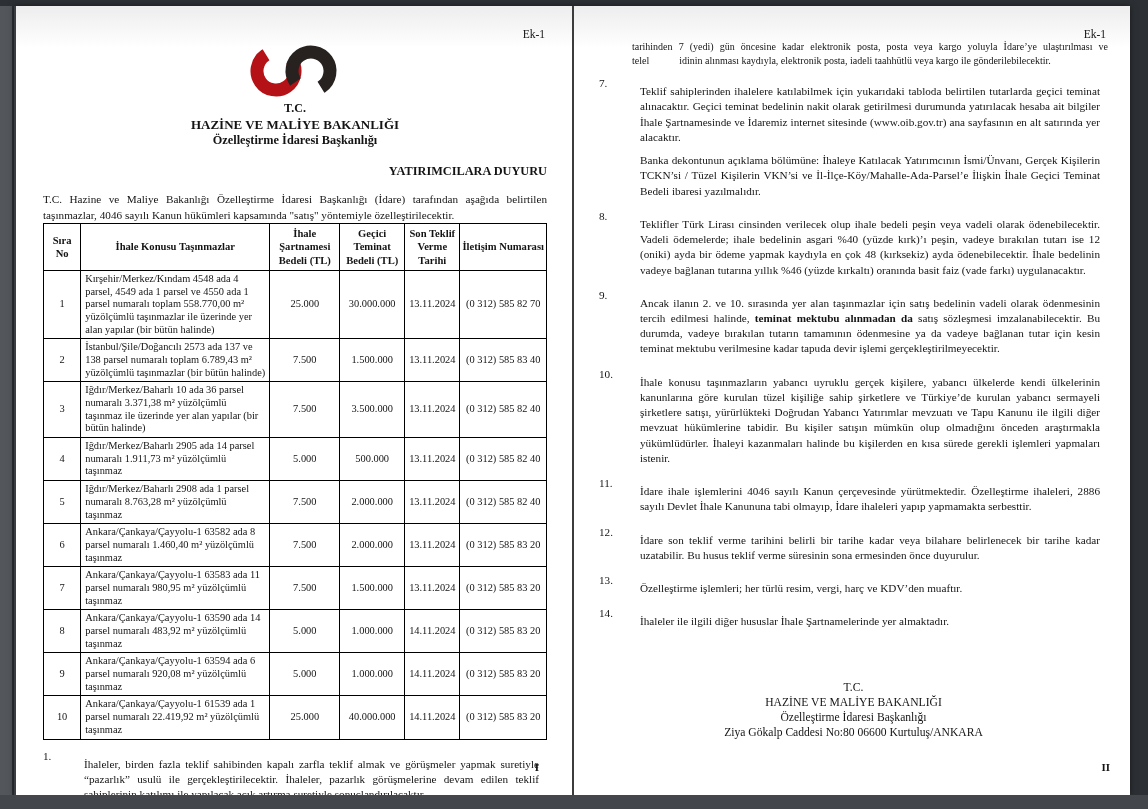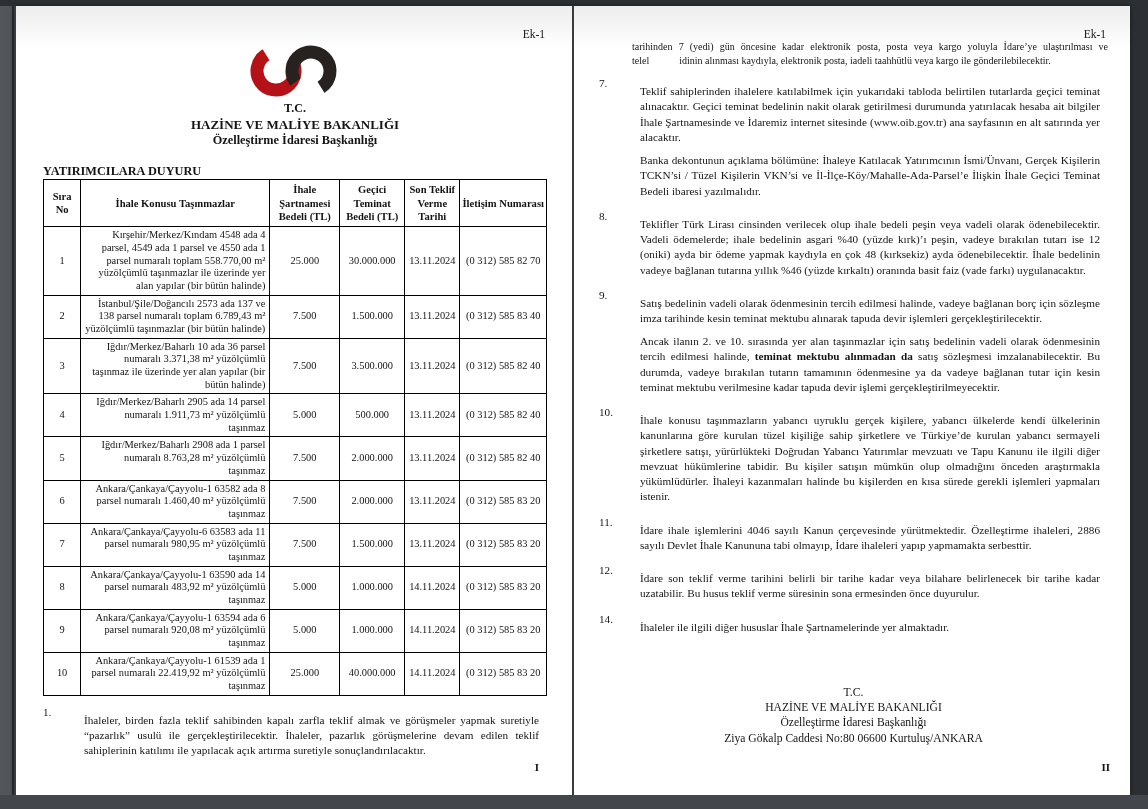--- a/index.html
+++ b/index.html
@@ -11,27 +11,27 @@
   .spread{position:absolute;left:14px;top:6px;width:1116px;height:789px;display:flex;box-shadow:0 0 6px rgba(0,0,0,.5);}
   .page{position:relative;width:558px;height:789px;background:linear-gradient(#ededee,#ffffff 42px);color:#141414;overflow:hidden;box-sizing:border-box;}
   .page-left{padding:22px 25px 0 27px;border-left:2px solid #3a3d41;}
   .page-right{padding:22px 22px 0 25px;border-left:2px solid #3c3c3c;}
   .ek{ text-align:right;font-size:11.5px;padding-right:2px;}
   .logo-wrap{text-align:center;margin-top:2px;height:58px;}
   .hdr{ text-align:center;font-weight:bold;line-height:1.3;}
   .hdr-tc{font-size:12px;margin-top:1px;}
   .hdr-min{font-size:13px;}
   .hdr-adm{font-size:12.3px;}
-  .duyuru{text-align:left;font-weight:bold;font-size:12.3px;margin-top:15px;}
+  .duyuru{text-align:right;font-weight:bold;font-size:12.3px;margin-top:15px;}
   .intro{margin-top:13px;font-size:11.2px;line-height:1.37;text-align:justify;}
   table.ihale{width:100%;border-collapse:collapse;table-layout:fixed;}
   table.ihale th,table.ihale td{border:1px solid #000;font-size:10.4px;line-height:1.22;padding:2px 4px;vertical-align:middle;box-sizing:border-box;}
   table.ihale th{font-weight:bold;text-align:center;font-size:10.6px;line-height:1.25;padding:3px 2px;}
   table.ihale td.center{text-align:center;}
-  table.ihale td.desc{text-align:right;}
+  table.ihale td.desc{text-align:left;}
   .items{margin-top:9px;}
   .item{display:flex;margin-bottom:2px;}
   .item .num{flex:0 0 33px;font-size:11.2px;line-height:1.36;}
   .item .body{flex:1;font-size:11.2px;line-height:1.36;text-align:justify;}
   .para{margin:8px;}
   .cont{margin-left:33px;font-size:10px;line-height:1.36;text-align:justify;}
   .footer-block{margin-top:42px;text-align:center;font-size:11.6px;line-height:1.32;}
   .pagenum{position:absolute;bottom:22px;font-weight:bold;font-size:11px;}
   .pagenum-l{right:33px;}
   .pagenum-r{right:20px;}
@@ -53,20 +53,21 @@
           <circle cx="31" cy="29" r="19" fill="none" id="logo-red" stroke-width="13" pathLength="100" stroke-dasharray="76 24" stroke="#b51217" transform="rotate(-35 31 29)"></circle>
           <circle cx="66" cy="29" r="19" fill="none" id="logo-dark" stroke-width="13" pathLength="100" stroke-dasharray="76 24" stroke="#27221f" transform="rotate(145 66 29)"></circle>
         </svg>
       </div>
 
       <div class="hdr hdr-tc">T.C.</div>
       <div class="hdr hdr-min">HAZİNE VE MALİYE BAKANLIĞI</div>
       <div class="hdr hdr-adm">Özelleştirme İdaresi Başkanlığı</div>
       <div class="duyuru">YATIRIMCILARA DUYURU</div>
 
+      <div class="intro">T.C. Hazine ve Maliye Bakanlığı Özelleştirme İdaresi Başkanlığı (İdare) tarafından aşağıda belirtilen taşınmazlar, 4046 sayılı Kanun hükümleri kapsamında "satış" yöntemiyle özelleştirilecektir.</div>
 
       <table class="ihale">
         <colgroup>
           <col style="width:7.4%">
             <col style="width:37.6%">
             <col style="width:13.9%">
           <col style="width:12.9%">
             <col style="width:11.0%">
             <col style="width:17.2%">
         </colgroup>
@@ -124,21 +125,21 @@
             <tr>
               <td class="center">6</td>
               <td class="desc">Ankara/Çankaya/Çayyolu-1 63582 ada 8 parsel numaralı 1.460,40 m² yüzölçümlü taşınmaz</td>
               <td class="center">7.500</td>
               <td class="center">2.000.000</td>
               <td class="center">13.11.2024</td>
               <td class="center">(0 312) 585 83 20</td>
             </tr>
             <tr>
               <td class="center">7</td>
-              <td class="desc">Ankara/Çankaya/Çayyolu-6 63583 ada 11 parsel numaralı 980,95 m² yüzölçümlü taşınmaz</td>
+              <td class="desc">Ankara/Çankaya/Çayyolu-1 63583 ada 11 parsel numaralı 980,95 m² yüzölçümlü taşınmaz</td>
               <td class="center">7.500</td>
               <td class="center">1.500.000</td>
               <td class="center">13.11.2024</td>
               <td class="center">(0 312) 585 83 20</td>
             </tr>
             <tr>
               <td class="center">8</td>
               <td class="desc">Ankara/Çankaya/Çayyolu-1 63590 ada 14 parsel numaralı 483,92 m² yüzölçümlü taşınmaz</td>
               <td class="center">5.000</td>
               <td class="center">1.000.000</td>
@@ -191,40 +192,45 @@
           </div>
           <div class="item">
             <div class="num">8.</div>
             <div class="body">
               <div class="para">Teklifler Türk Lirası cinsinden verilecek olup ihale bedeli peşin veya vadeli olarak ödenebilecektir. Vadeli ödemelerde; ihale bedelinin asgari %40 (yüzde kırk)’ı peşin, vadeye bırakılan tutarı ise 12 (oniki) ayda bir ödeme yapmak kaydıyla en çok 48 (kırksekiz) ayda ödenebilecektir. İhale bedelinin vadeye bağlanan tutarına yıllık %46 (yüzde kırkaltı) oranında basit faiz (vade farkı) uygulanacaktır.</div>
             </div>
           </div>
           <div class="item">
             <div class="num">9.</div>
             <div class="body">
-              <div class="para">Satış bedelinin vadeli olarak ödenmesinin tercih edilmesi halinde, vadeye bağlanan borç için sözleşme imza tarihinde kesin teminat mektubu alınarak tapuda devir işlemleri gerçekleştirilecektir.</div>
               <div class="para"><span>Ancak ilanın 2. ve 10. sırasında yer alan taşınmazlar için satış bedelinin vadeli olarak ödenmesinin tercih edilmesi halinde, </span><b>teminat mektubu alınmadan da</b><span> satış sözleşmesi imzalanabilecektir. Bu durumda, vadeye bırakılan tutarın tamamının ödenmesine ya da vadeye bağlanan tutar için kesin teminat mektubu verilmesine kadar tapuda devir işlemi gerçekleştirilmeyecektir.</span></div>
             </div>
           </div>
           <div class="item">
             <div class="num">10.</div>
             <div class="body">
               <div class="para">İhale konusu taşınmazların yabancı uyruklu gerçek kişilere, yabancı ülkelerde kendi ülkelerinin kanunlarına göre kurulan tüzel kişiliğe sahip şirketlere ve Türkiye’de kurulan yabancı sermayeli şirketlere satışı, yürürlükteki Doğrudan Yabancı Yatırımlar mevzuatı ve Tapu Kanunu ile ilgili diğer mevzuat hükümlerine tabidir. Bu kişiler satışın mümkün olup olmadığını önceden araştırmakla yükümlüdürler. İhaleyi kazanmaları halinde bu kişilerden en kısa sürede gerekli işlemleri yapmaları istenir.</div>
             </div>
           </div>
           <div class="item">
             <div class="num">11.</div>
             <div class="body">
               <div class="para">İdare ihale işlemlerini 4046 sayılı Kanun çerçevesinde yürütmektedir. Özelleştirme ihaleleri, 2886 sayılı Devlet İhale Kanununa tabi olmayıp, İdare ihaleleri yapıp yapmamakta serbesttir.</div>
             </div>
           </div>
           <div class="item">
             <div class="num">12.</div>
             <div class="body">
               <div class="para">İdare son teklif verme tarihini belirli bir tarihe kadar veya bilahare belirlenecek bir tarihe kadar uzatabilir. Bu husus teklif verme süresinin sona ermesinden önce duyurulur.</div>
+            </div>
+          </div>
+          <div class="item">
+            <div class="num">13.</div>
+            <div class="body">
+              <div class="para">Özelleştirme işlemleri; her türlü resim, vergi, harç ve KDV’den muaftır.</div>
             </div>
           </div>
           <div class="item">
             <div class="num">14.</div>
             <div class="body">
               <div class="para">İhaleler ile ilgili diğer hususlar İhale Şartnamelerinde yer almaktadır.</div>
             </div>
           </div>
         </div>
 

